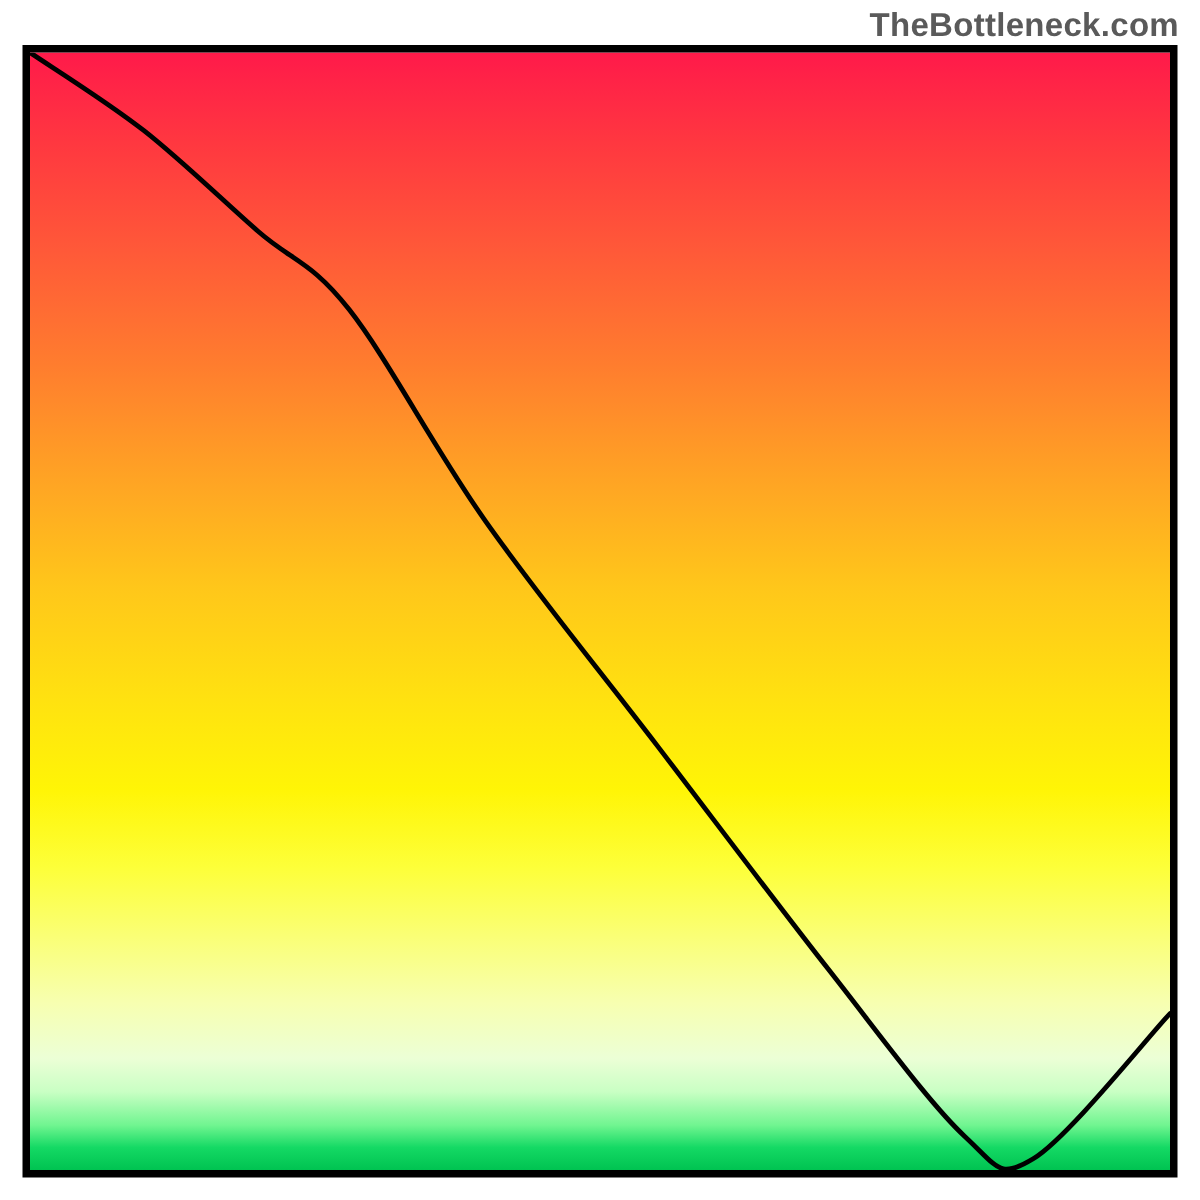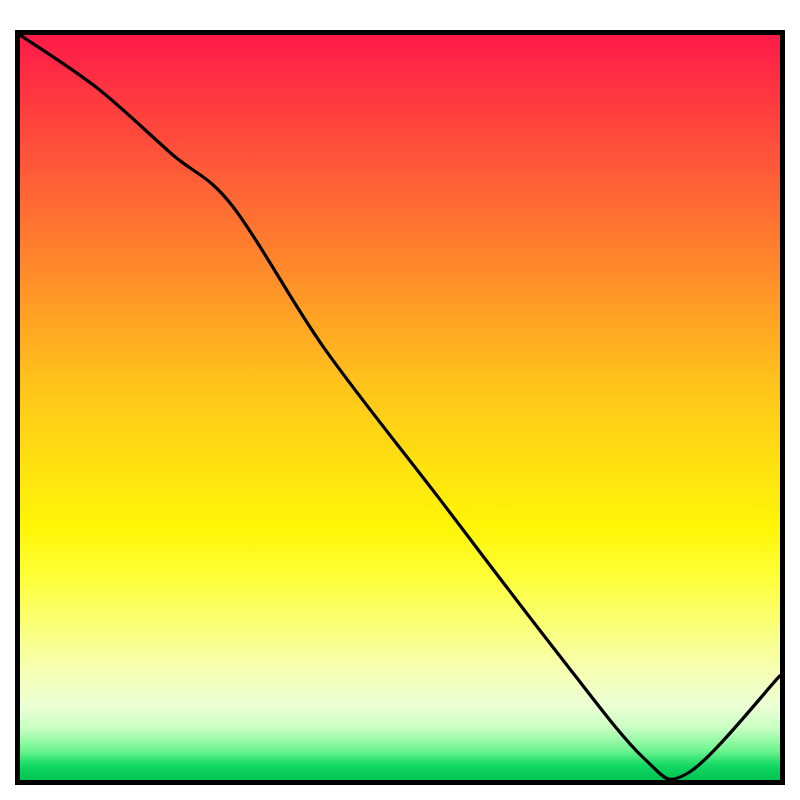--- a/index.html
+++ b/index.html
@@ -65,20 +65,21 @@
     color: #ff2b2b;
     letter-spacing: 0.5px;
     transform: translate(-50%, 0);
   }
 </style>
 </head>
 <body>
 
 <div class="wrapper">
 
+  <div class="watermark">TheBottleneck.com</div>
 
   <div class="plot">
     <svg class="curve-svg" viewBox="0 0 760 745" preserveAspectRatio="none">
       <path id="curve-path" fill="none" stroke="#000" stroke-width="3.2" stroke-linejoin="round" stroke-linecap="round" d="M 0.0 0.0 C 12.7 8.7, 50.7 32.3, 76.0 52.1 C 101.3 72.0, 129.2 99.3, 152.0 119.2 C 174.8 139.1, 187.5 139.1, 212.8 171.4 C 238.1 203.6, 269.8 264.5, 304.0 312.9 C 338.2 361.3, 380.0 412.2, 418.0 461.9 C 456.0 511.6, 497.8 567.4, 532.0 610.9 C 566.2 654.4, 600.4 701.5, 623.2 722.6 C 646.0 743.8, 646.0 751.2, 668.8 737.5 C 691.6 723.9, 744.8 656.8, 760.0 640.7"></path>
     </svg>
 
     <div id="marker" class="marker-label" style="left: 653.6px; top: 713.59px;"></div>
   </div>
 
 </div>

